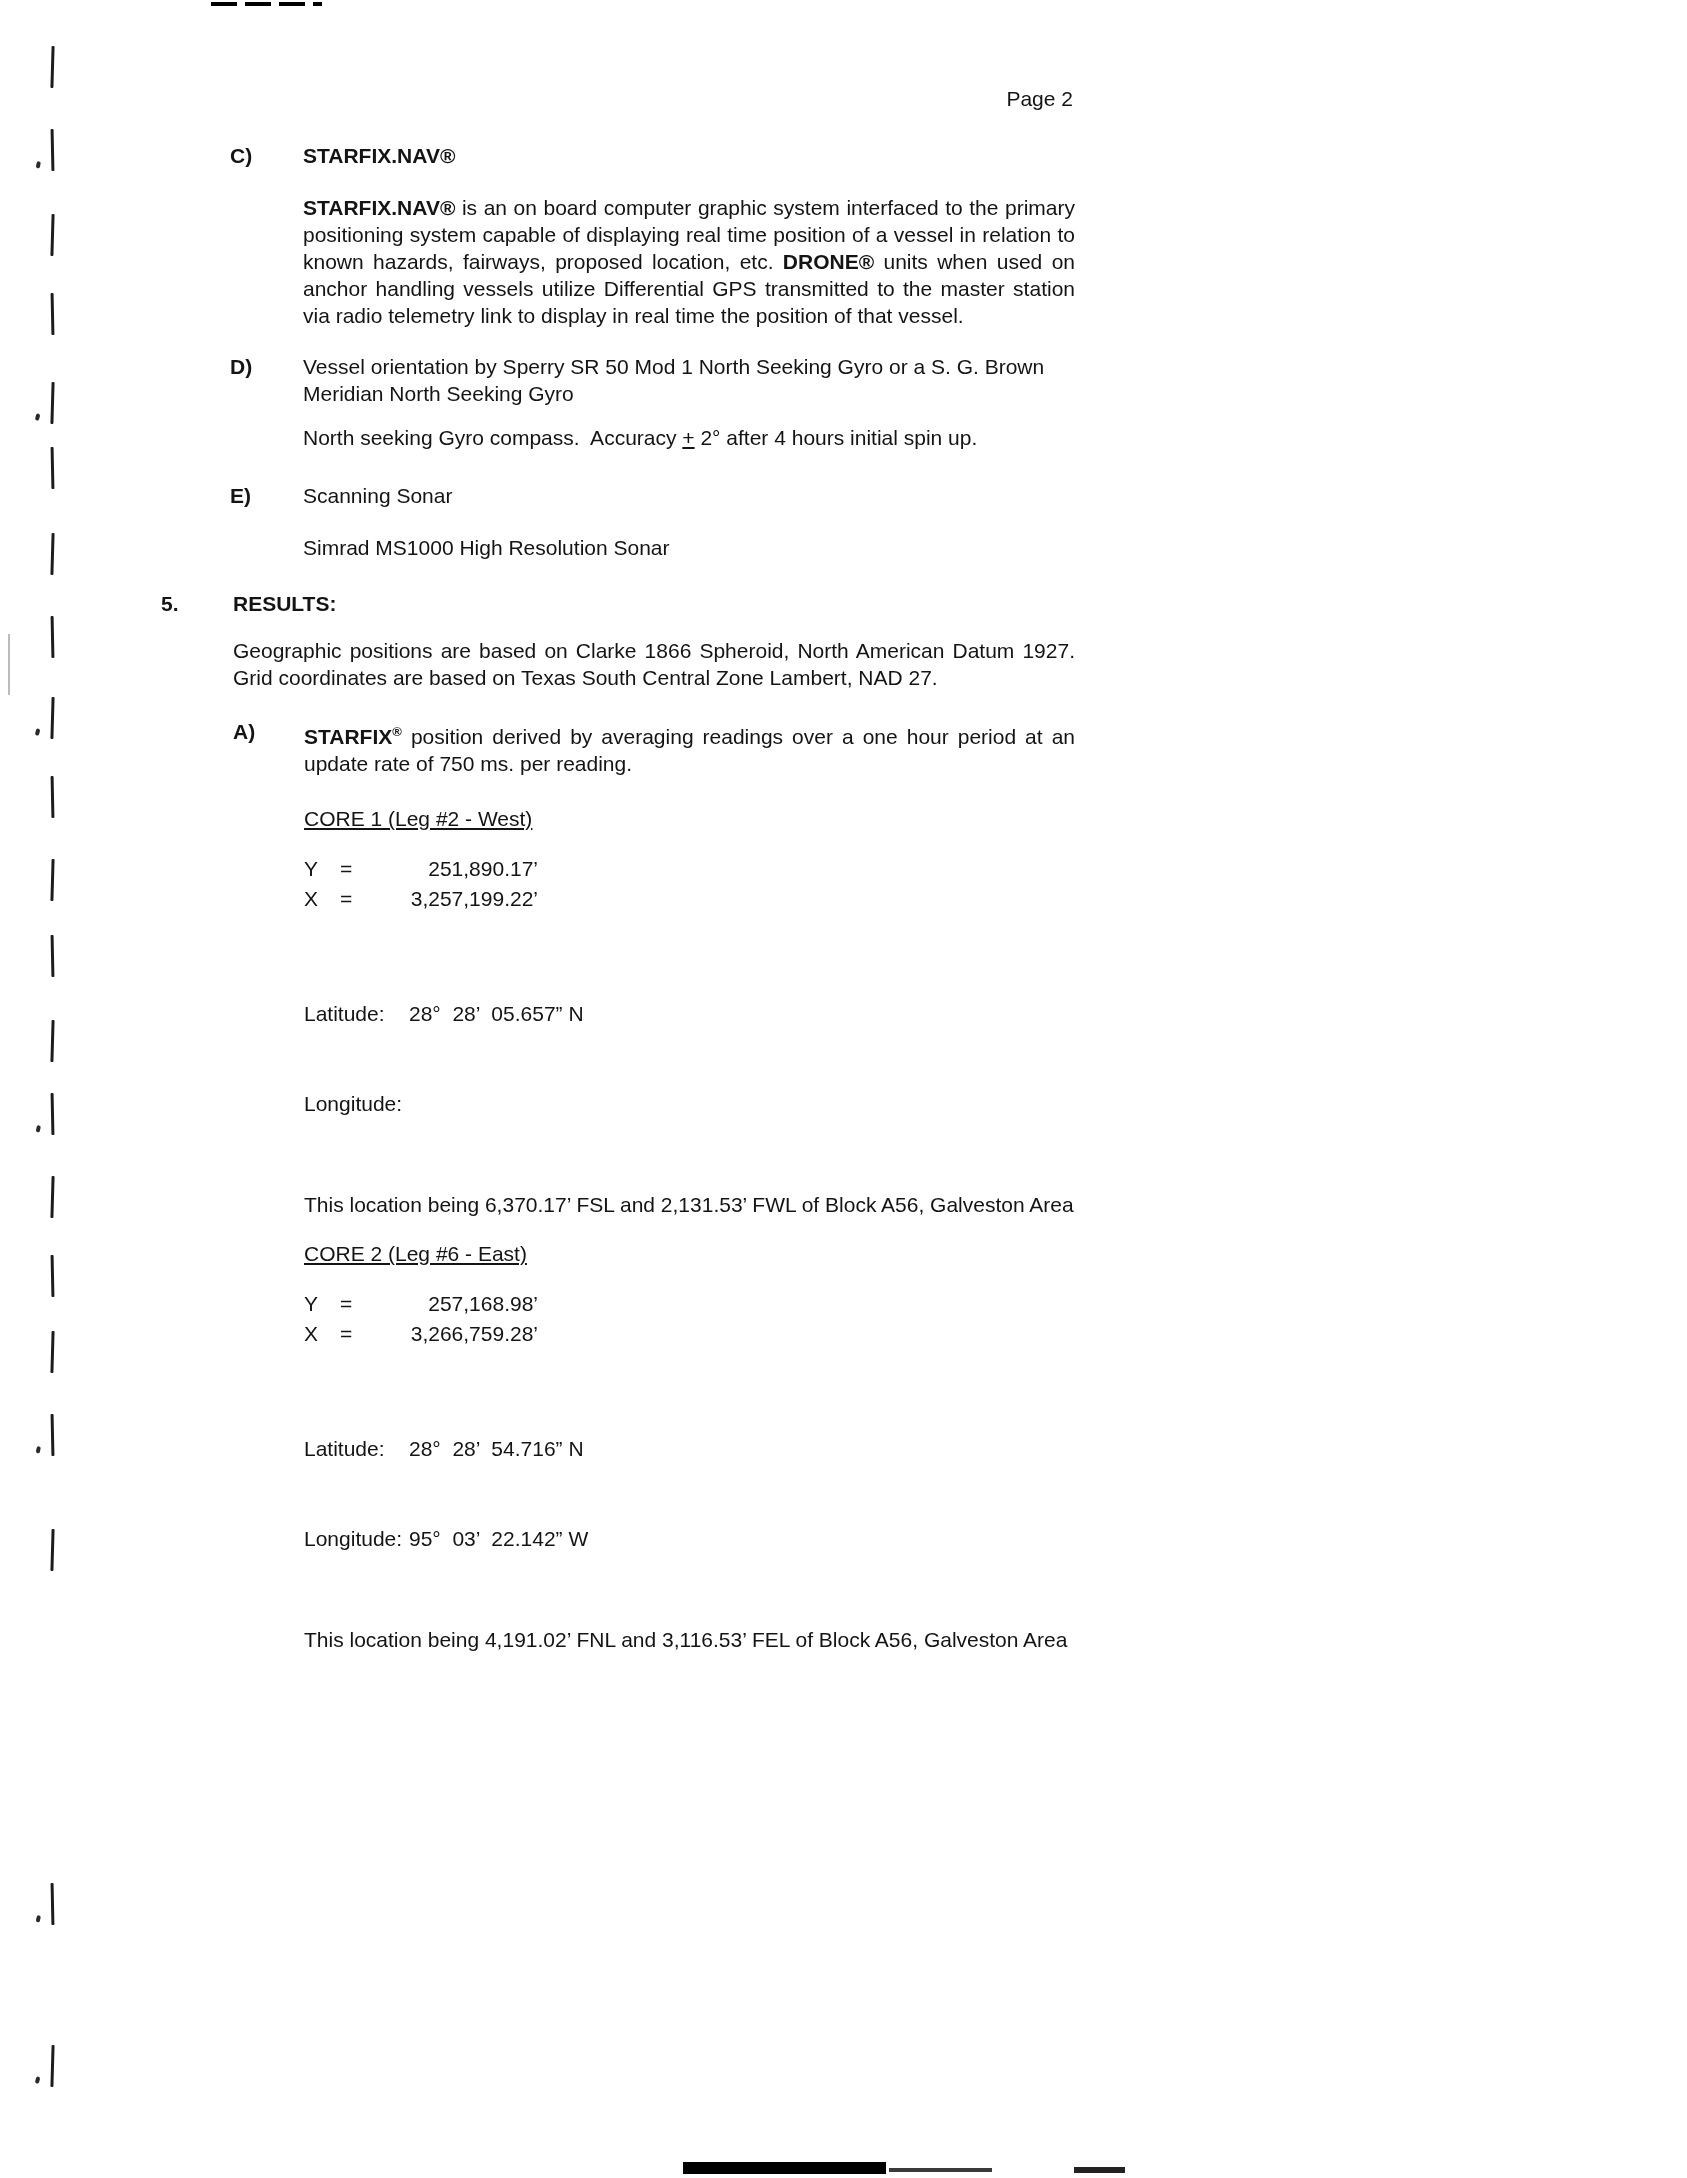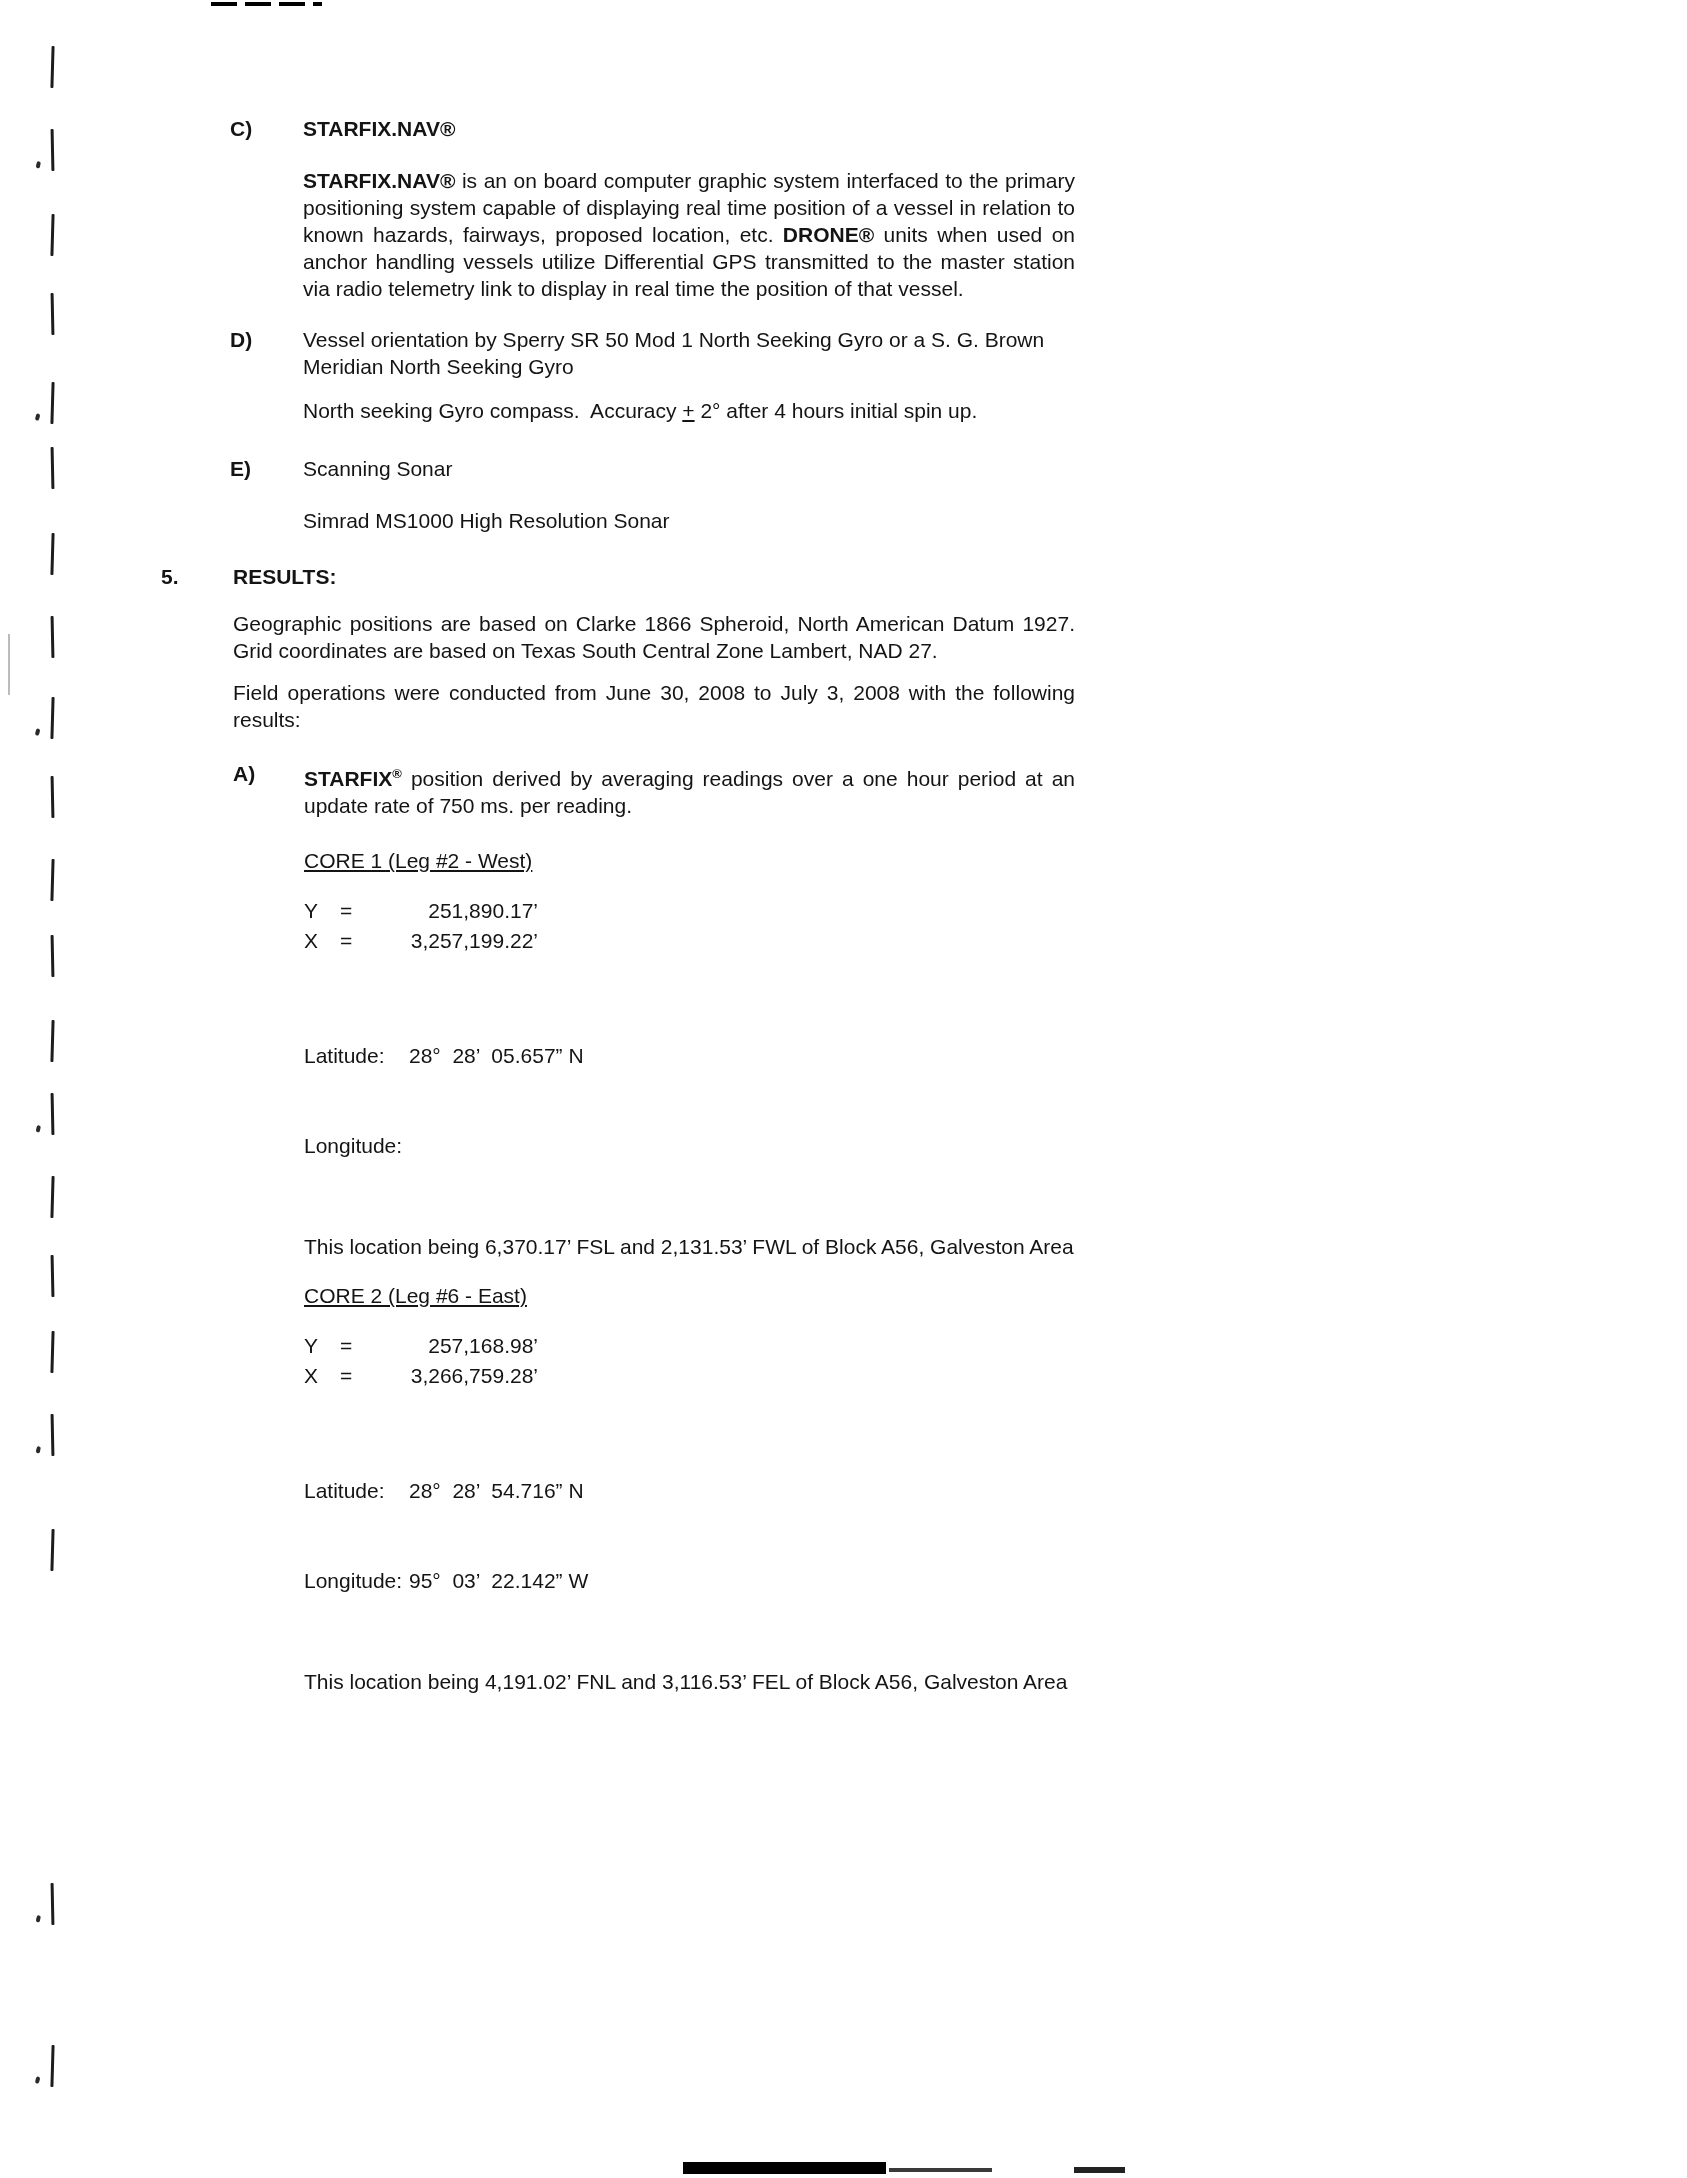--- a/index.html
+++ b/index.html
@@ -110,20 +110,21 @@
     <div class="tick" style="top:1529px"></div>
     <div class="tick alt with-dot" style="top:1883px"></div>
     <div class="tick with-dot" style="top:2045px"></div>
   </div>
   <div class="bottom-bar"></div>
   <div class="bottom-thin"></div>
   <div class="bottom-mark"></div>
 
   <div class="content">
 
+    <div class="page-number">Page 2</div>
 
     <div class="sec sec-cde mt-sec-c">
       <div class="letter">C)</div>
       <div>
         <div class="heading">STARFIX.NAV®</div>
         <p class="justify para-c"><span class="b">STARFIX.NAV®</span><span> is an on board computer graphic system interfaced to the primary positioning system capable of displaying real time position of a vessel in relation to known hazards, fairways, proposed location, etc. </span><span class="b">DRONE®</span><span> units when used on anchor handling vessels utilize Differential GPS transmitted to the master station via radio telemetry link to display in real time the position of that vessel.</span></p>
       </div>
     </div>
 
     <div class="sec sec-cde mt-sec-d">
@@ -140,21 +141,20 @@
         <div>Scanning Sonar</div>
         <p class="para-simrad">Simrad MS1000 High Resolution Sonar</p>
       </div>
     </div>
 
     <div class="sec sec-5 mt-sec-5">
       <div class="letter">5.</div>
       <div>
         <div class="heading">RESULTS:</div>
         <p class="justify para-geo">Geographic positions are based on Clarke 1866 Spheroid, North American Datum 1927. Grid coordinates are based on Texas South Central Zone Lambert, NAD 27.</p>
-        <p class="justify para-field">Field operations were conducted from June 30, 2008 to July 3, 2008 with the following results:</p>
       </div>
     </div>
 
     <div class="sec sec-a mt-sec-a">
       <div class="letter">A)</div>
       <div>
         <p class="justify"><span class="b">STARFIX</span><sup class="b">®</sup><span> position derived by averaging readings over a one hour period at an update rate of 750 ms. per reading.</span></p>
 
         <div>
           <div class="core-heading">CORE 1 (Leg #2 - West)</div>

